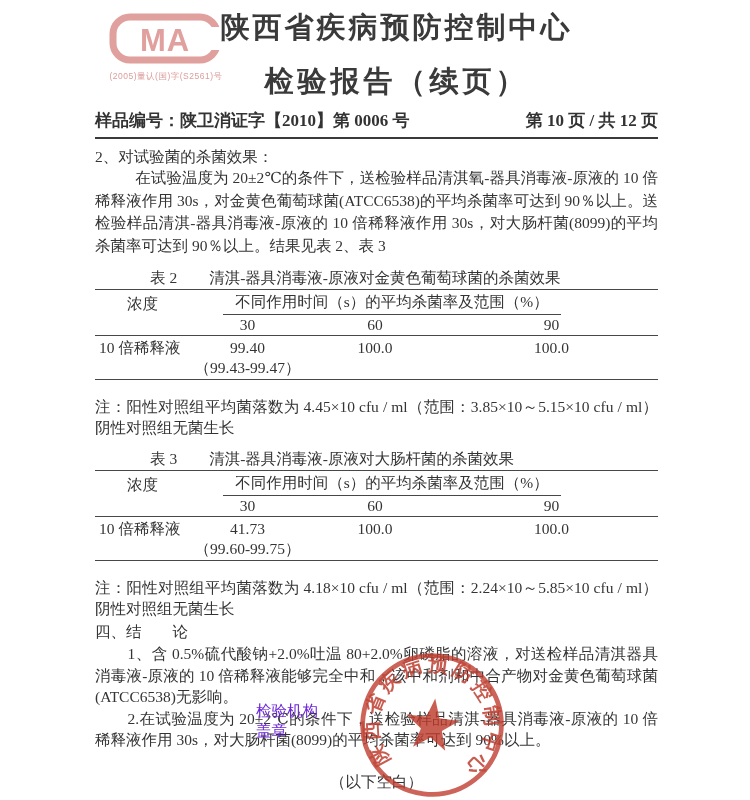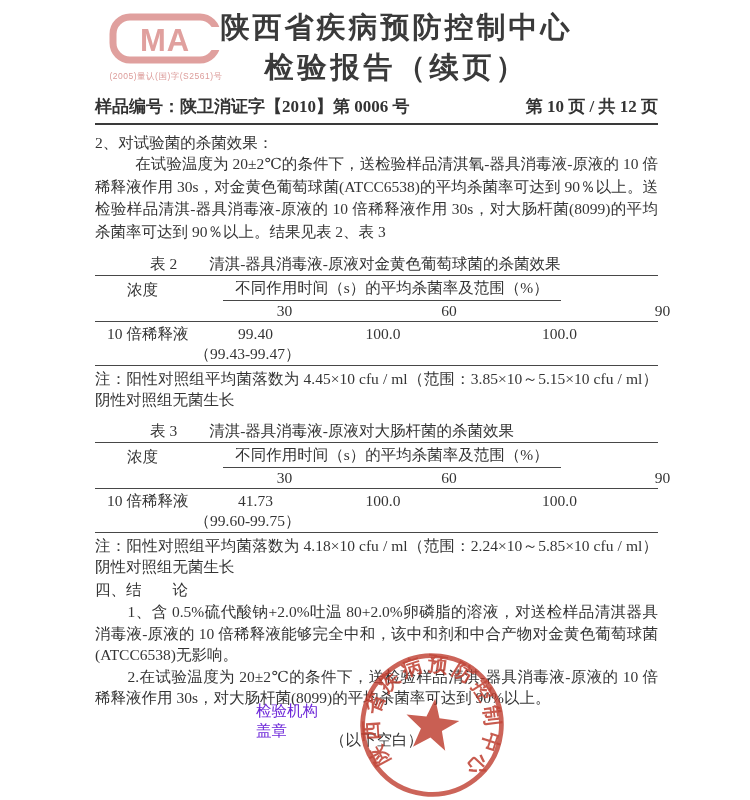--- a/index.html
+++ b/index.html
@@ -12,45 +12,45 @@
   .content { position:relative; width:563px; margin-left:95px; padding-top:10px; }
 
   
   .cma { position:absolute; left:101px; top:12px; width:130px; text-align:center; }
   .cma-no { font-size:8.5px; color:#dc9c9a; letter-spacing:0.5px; margin-top:1px;
             font-family:"Liberation Sans",sans-serif; white-space:nowrap; }
 
   .org-title { text-align:center; font-size:29px; font-weight:bold; letter-spacing:3px;
                color:#3a3a3a; line-height:34px; padding-left:40px; }
   .doc-title { text-align:center; font-size:29px; font-weight:bold; letter-spacing:4px;
-               color:#3a3a3a; line-height:36px; margin-top:5px; padding-left:40px; }
+               color:#3a3a3a; line-height:36px; margin-top:19px; padding-left:40px; }
 
   .sample-line { display:flex; justify-content:space-between; align-items:baseline;
                  margin-top:10px; padding-bottom:5px; border-bottom:2px solid #3a3a3a;
                  font-size:17px; font-weight:bold; color:#333; }
 
   .sec-heading { margin-top:7px; font-size:15.5px; line-height:21px; }
   .para { font-size:15.5px; line-height:22.5px; text-indent:2.6em; text-align:justify; }
 
   .tbl { margin-top:10px; font-size:15.5px; }
   .tbl-title { display:flex; line-height:21px; border-bottom:1.5px solid #474747;
                padding-bottom:1px; }
   .tbl-title .lbl { margin-left:55px;text-align:center; }
   .tbl-title .ttl { margin-left:32px; }
   .trow { display:grid; grid-template-columns:95px 115px 140px 213px; align-items:end; }
   .trow .c { text-align:center; }
   .row-head { line-height:23px; }
   .row-head .span-cell { grid-column:2/5; }
   .row-head .span-inner { margin-left:33px; margin-right:97px; text-align:center;
                           border-bottom:1.5px solid #474747; padding-bottom:1px; }
-  .row-times { line-height:19px; border-bottom:1.5px solid #474747; padding-bottom:1px;gap:37px; }
-  .row-data { line-height:21px; padding-top:1px;margin-left:8px; }
+  .row-times { line-height:19px; border-bottom:1.5px solid #474747; padding-bottom:1px; }
+  .row-data { line-height:21px; padding-top:1px; }
   .row-data .rl { text-align:left; padding-left:4px; white-space:nowrap; }
   .row-range { line-height:19px; border-bottom:1.5px solid #474747; padding-bottom:2px; }
-  .tbl-note { margin-top:2px; font-size:15.5px; line-height:21px; text-align:justify; }
+  .tbl-note { margin-top:16px; font-size:15.5px; line-height:21px; text-align:justify; }
 
   .concl-heading { font-size:15.5px; line-height:23px; margin-top:1px; }
   .concl-item { font-size:15.5px; line-height:21.5px; text-indent:2.1em; text-align:justify; }
   .blank-note { text-align:center; font-size:15.5px; line-height:17px; margin-top:22px; }
 
   .agency { position:absolute; left:256px; top:701px; width:80px; text-align:left;
             font-size:15.5px; line-height:20px; color:#6d28d9; }
 
   .stamp { position:absolute; left:356px; top:649px; width:152px; height:152px;
            transform:rotate(7deg); opacity:0.92; }

